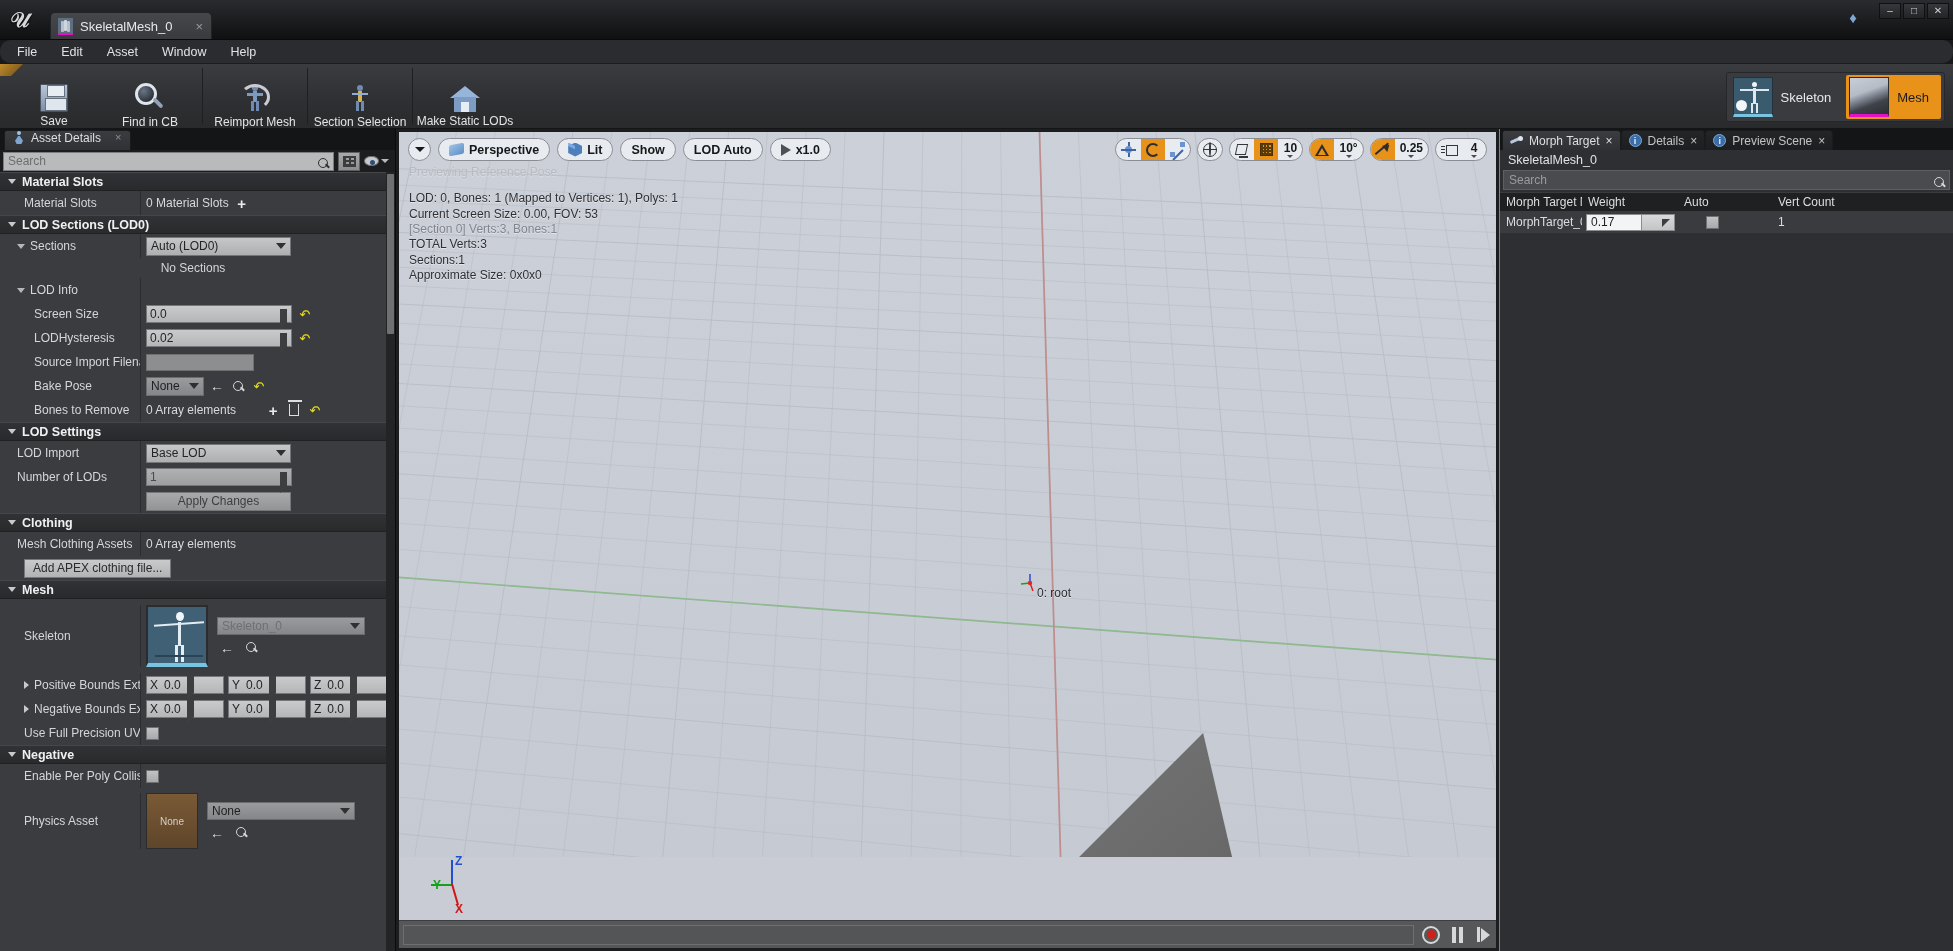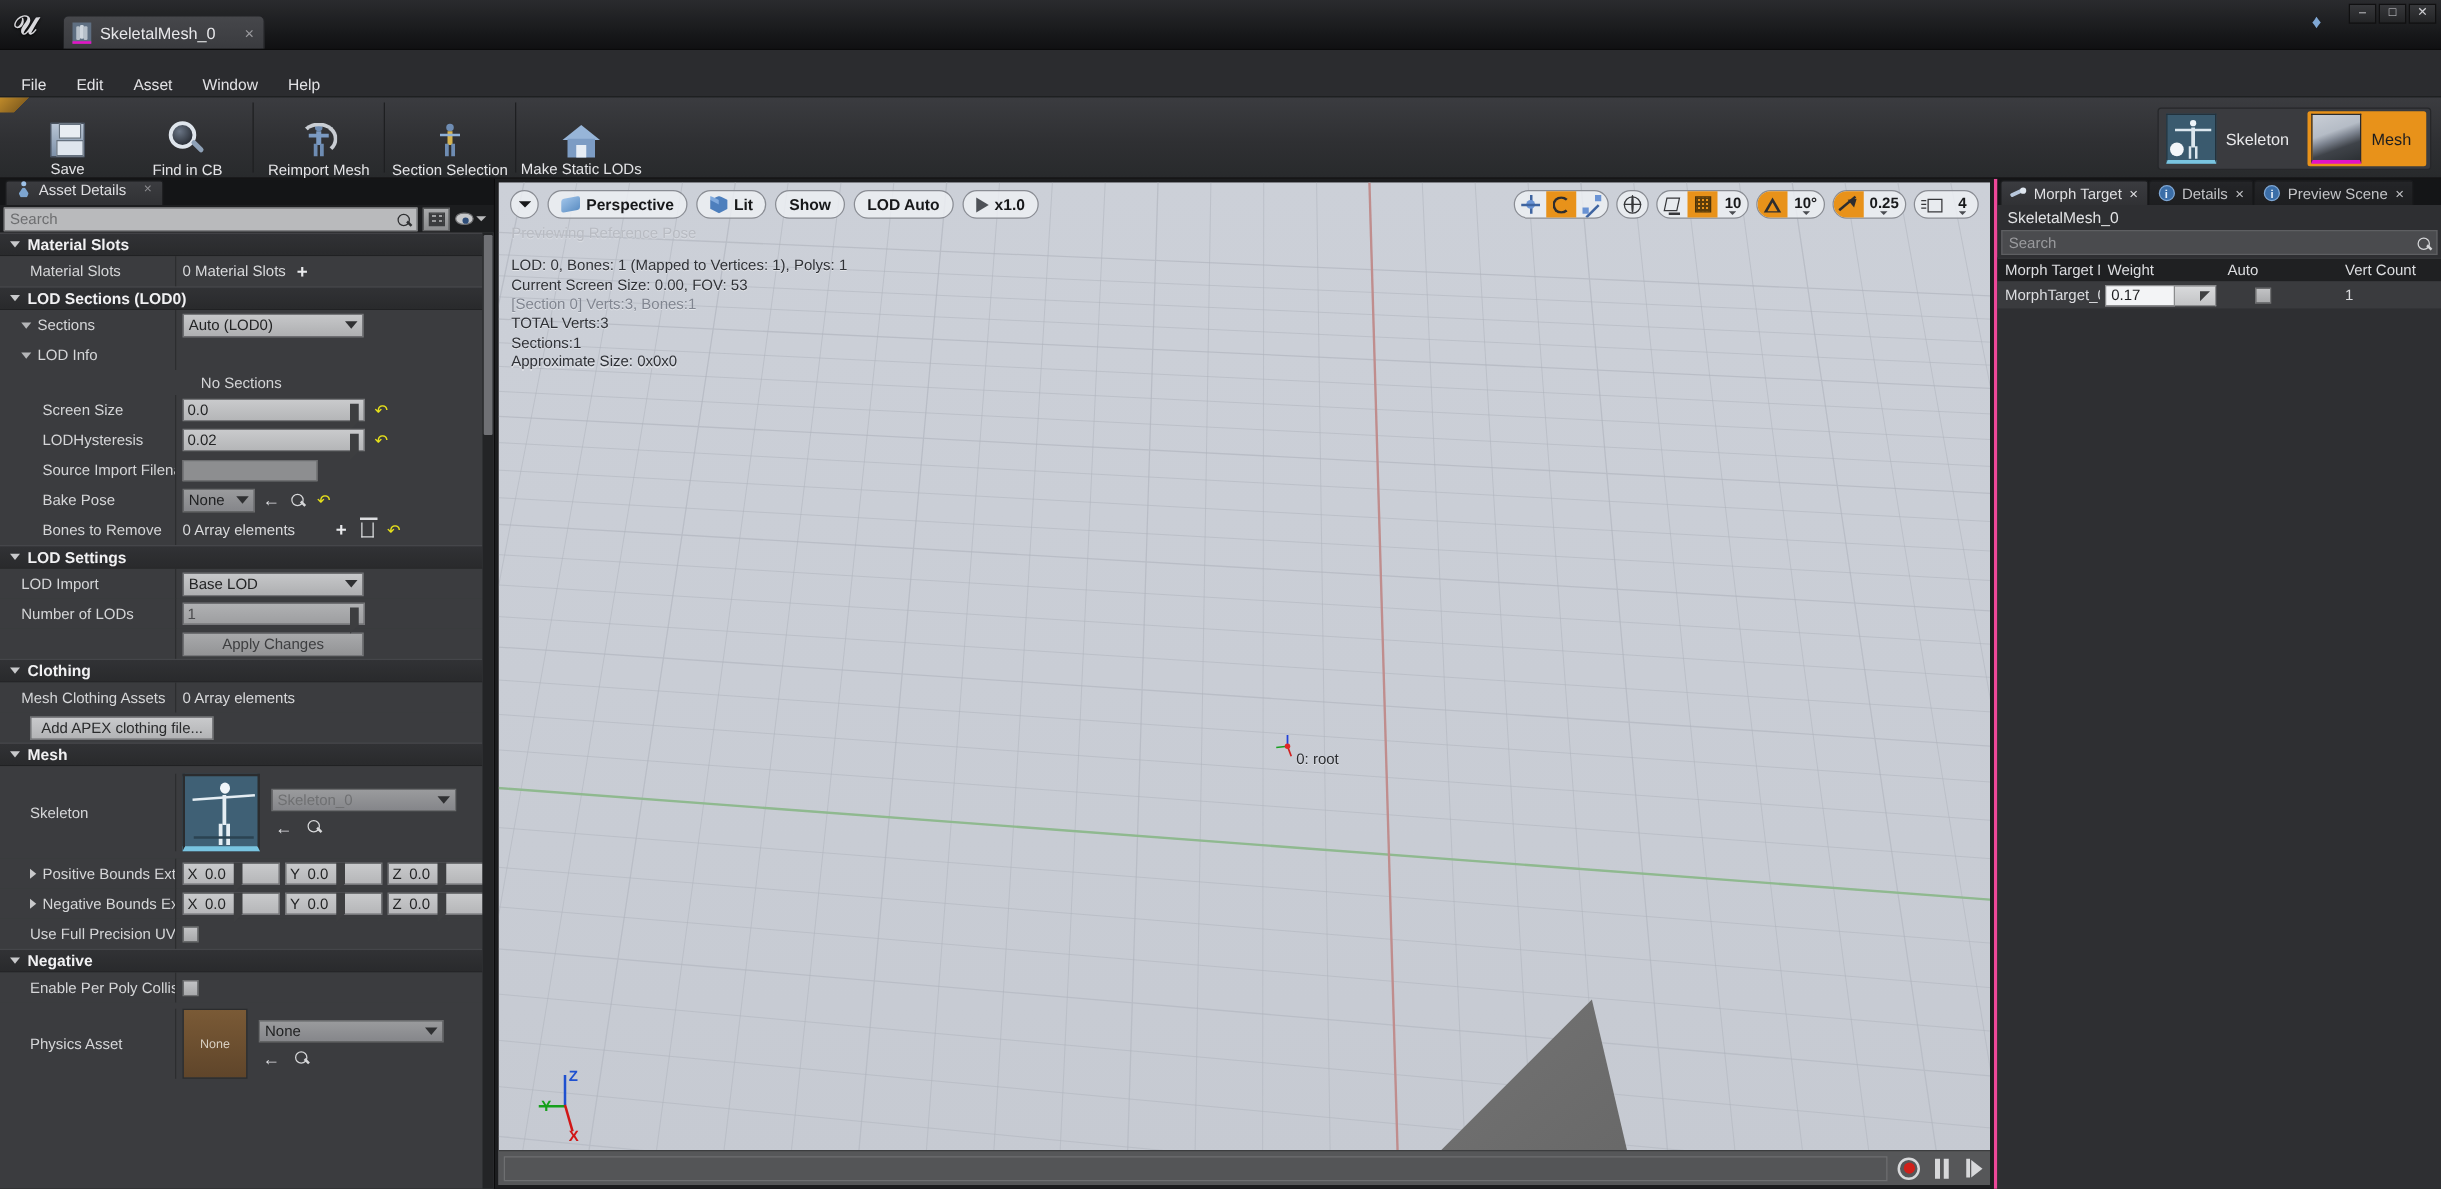--- a/index.html
+++ b/index.html
@@ -59,22 +59,22 @@
     border: 1px solid #101011;
     display:flex; align-items:center; justify-content:center;
     color:#cfcfd3; font-size:10px; line-height:1; cursor:pointer;
   }
   .cloud-icon {
     position:absolute; right:96px; top:9px; font-size:15px; color:#7fa7d4;
   }
 
   
   .menubar {
-    height: 38px; background: #2b2c2f; border-bottom:1px solid #1b1c1e;
-    display:flex; align-items:flex-end; padding-left:6px; gap:2px;
+    height: 24px; background: #2b2c2f; border-bottom:1px solid #1b1c1e;
+    display:flex; align-items:center; padding-left:6px; gap:2px;border-radius:11px;
   }
   .menuitem {
     font-size: 12.5px; color: #e2e2e5; padding: 2px 11px; cursor:pointer; border-radius:2px;
   }
 
   
   .toolbar {
     height: 65px; position:relative;
     background: linear-gradient(180deg,#3b3c40 0%,#2f3033 55%,#282a2c 100%);
     border-bottom: 1px solid #141516;
@@ -347,21 +347,21 @@
   .pb-btn{width:26px;height:28px;display:flex;align-items:center;justify-content:center;cursor:pointer;}
   .rec-outer{width:18px;height:18px;border:2px solid #d7d8da;border-radius:50%;display:flex;align-items:center;justify-content:center;}
   .rec-inner{width:9px;height:9px;border-radius:50%;background:#d1201a;}
   .pause{display:flex;gap:3px;}
   .pause i{display:block;width:4px;height:16px;background:#d7d8da;}
   .step{display:flex;align-items:center;gap:1px;}
   .step .bar{width:3px;height:15px;background:#d7d8da;}
   .step .tri2{width:0;height:0;border-left:9px solid #d7d8da;border-top:7px solid transparent;border-bottom:7px solid transparent;}
 
   
-  .right-panel{width:358px;flex:none;display:flex;flex-direction:column;background:#1c1d1f;border-left:3px solid #ec4899;}
+  .right-panel{width:454px;flex:none;display:flex;flex-direction:column;background:#1c1d1f;border-left:1px solid #ec4899;}
   .rp-tabs{height:21px;background:#141517;display:flex;align-items:flex-end;padding-left:2px;}
   .rp-tab{height:20px;display:flex;align-items:center;gap:6px;padding:0 7px;font-size:12px;color:#dfdfe2;
           background:linear-gradient(180deg,#3b3c40,#303134);border:1px solid #1a1b1d;border-bottom:none;
           border-radius:3px 3px 0 0;cursor:pointer;}
   .rp-tab.inactive{background:linear-gradient(180deg,#242528,#1d1e20);color:#c2c3c6;}
   .ico-morph{width:13px;height:11px;position:relative;}
   .ico-morph::before{content:"";position:absolute;left:0;top:4px;width:10px;height:3px;background:#b7c7dc;transform:rotate(-25deg);border-radius:1px;}
   .ico-morph::after{content:"";position:absolute;right:0;top:1px;width:5px;height:5px;border-radius:50%;background:#dfe6ef;}
   .ico-info{width:13px;height:13px;border-radius:50%;background:#3b6ea8;border:1px solid #7fa7d4;
             display:flex;align-items:center;justify-content:center;font-size:9px;color:#e9f1fa;font-weight:bold;}
@@ -539,31 +539,31 @@
               <span class="tri open" style="border-top-color:#b5b6b8"></span>
               <span>Sections</span>
             </div>
             <div class="row-val">
               <div class="combo w145">
                 <span>Auto (LOD0)</span>
                 <span class="cv"></span>
               </div>
             </div>
           </div>
+          <div class="row" style="min-height:20px">
+            <div class="row-val-full">
+                <span class="center-note">No Sections</span>
+              </div>
+          </div>
           <div class="row">
             <div class="row-label indent1">
               <span class="tri open" style="border-top-color:#b5b6b8"></span>
               <span>LOD Info</span>
             </div>
             <div class="row-val"></div>
-          </div>
-          <div class="row" style="min-height:20px">
-            <div class="row-val-full">
-                <span class="center-note">No Sections</span>
-              </div>
           </div>
           <div class="row">
             <div class="row-label indent2">Screen Size</div>
             <div class="row-val">
               <div class="num-field wide">
                 <span>0.0</span>
                 <span class="spin"><span class="spin-glyph"></span></span>
               </div>
               <span class="mini-btn reset-arrow">↶</span>
             </div>

